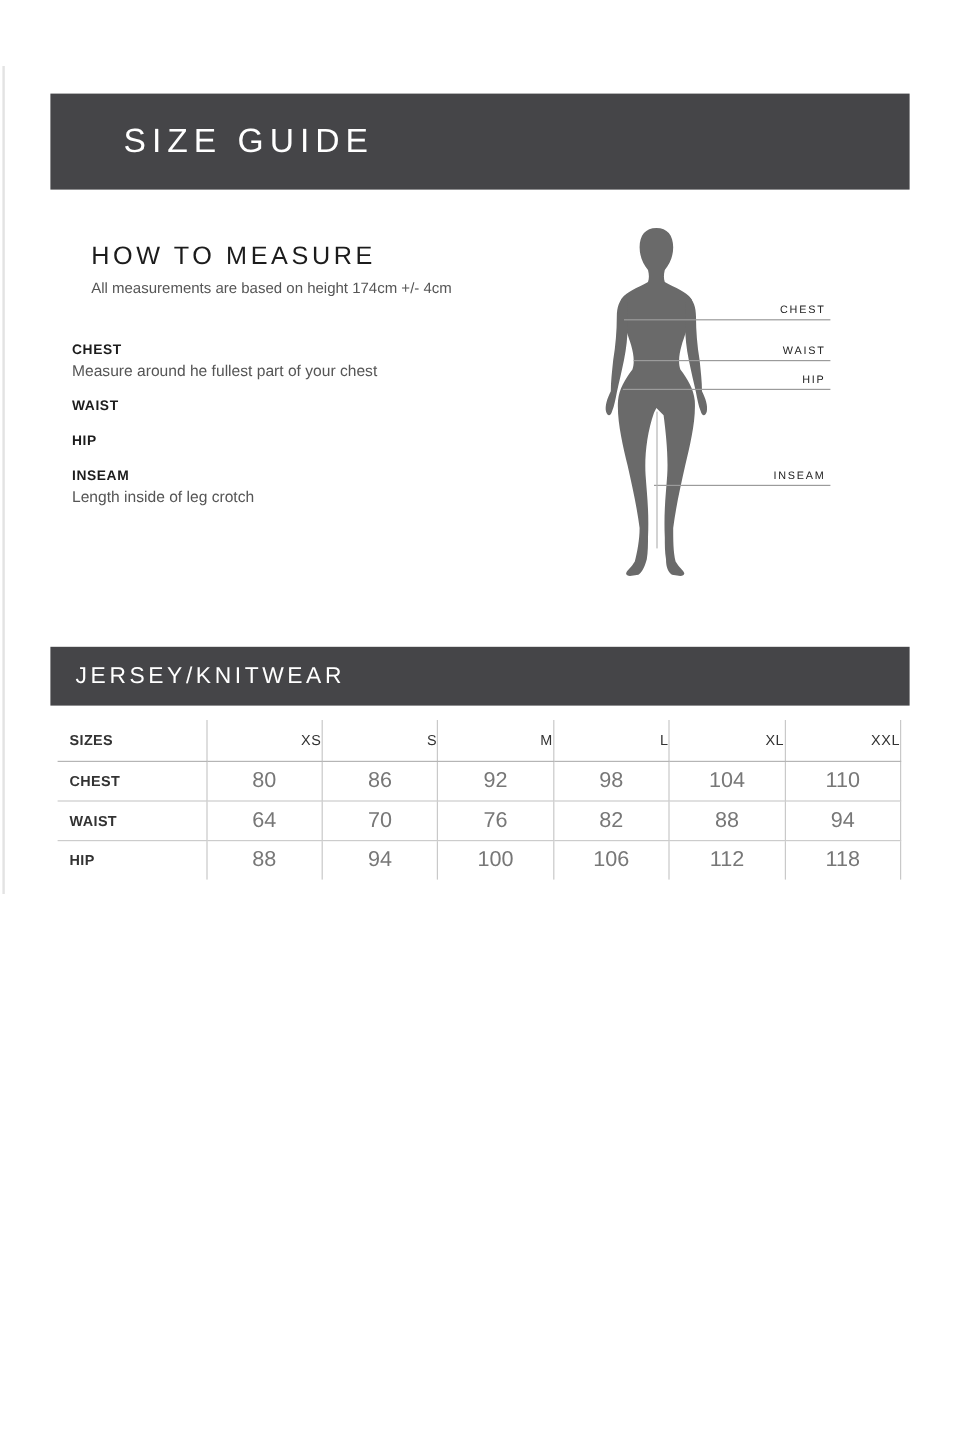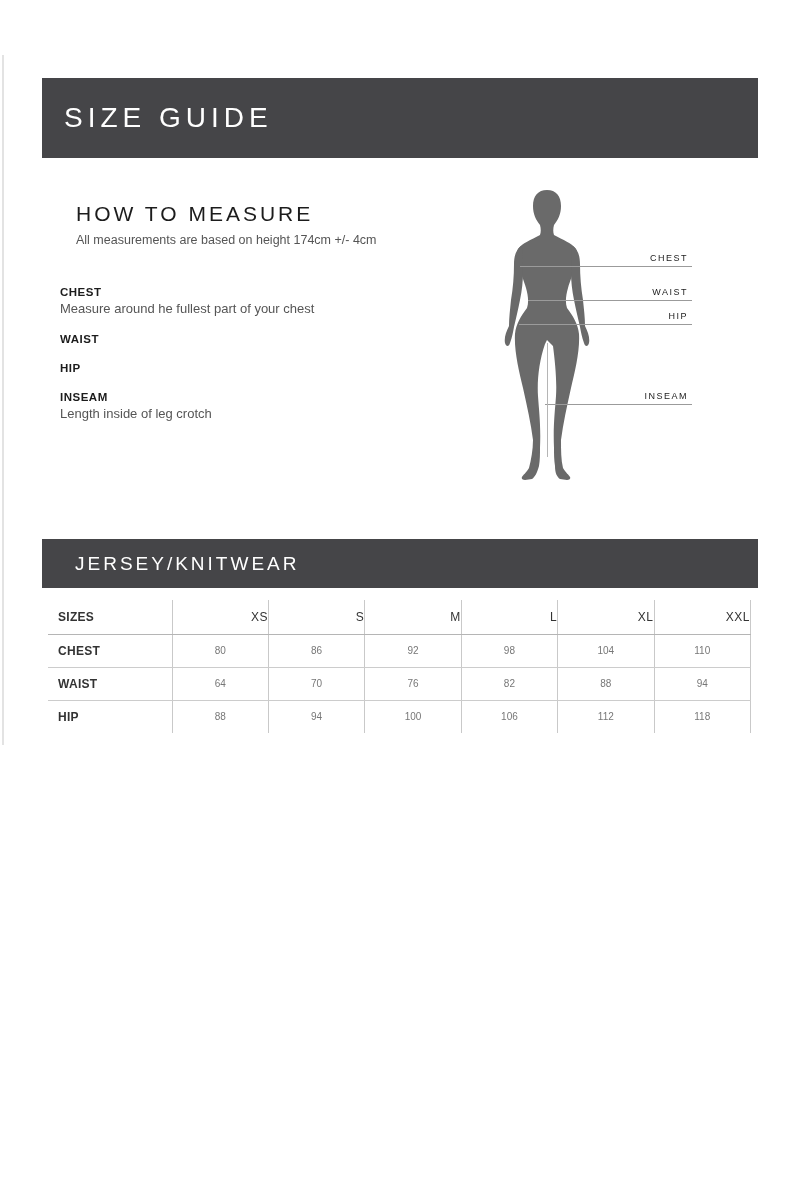--- a/index.html
+++ b/index.html
@@ -6,23 +6,23 @@
   html,body { width:800px; height:1200px; background:#fff;
     font-family:"Liberation Sans", sans-serif; position:relative; }
   .abs { position:absolute; }
 
   
   #page-edge { left:2px; top:55px; width:2px; height:690px; background:#e3e3e3; }
 
   
   .bar { left:42px; width:716px; background:#454548; color:#fff; display:flex; align-items:center; }
   #title-bar { top:78px; height:80px; }
-  #title-bar .bar-text { font-size:28px; letter-spacing:5px; padding-left:22px; font-weight:500; }
+  #title-bar .bar-text { font-size:28px; letter-spacing:5px; padding-left:22px; font-weight:500;margin-left:39px; }
   #section-bar { top:539px; height:49px; }
-  #section-bar .bar-text { font-size:19px; letter-spacing:3px; padding-left:21px; font-weight:500;margin-left:12px; }
+  #section-bar .bar-text { font-size:19px; letter-spacing:3px; padding-left:21px; font-weight:500; }
 
   
   #htm { left:60px; top:202px; width:400px;margin-left:16px; }
   #htm-title { font-size:21px; letter-spacing:3px; color:#1c1c1c; font-weight:500; }
   #htm-sub { font-size:12.5px; color:#555; margin-top:7px; }
 
   #measure-list { left:60px; top:286px; width:380px; }
   .m-item { margin-bottom:17px; }
   .m-term { font-size:11.5px; font-weight:bold; color:#1c1c1c; letter-spacing:0.5px; margin-bottom:3px; }
   .m-desc { font-size:13px; color:#555; }
@@ -30,21 +30,21 @@
   
   #figure-wrap { left:497px; top:186px; width:100px; height:296px; }
   .callout-line { position:absolute; height:1px; background:#9b9b9b; }
   .callout-vline { position:absolute; width:1px; background:#b5b5b5; }
   .callout-label { position:absolute; width:170px; text-align:right; font-size:9px;
      letter-spacing:1.5px; color:#222; font-weight:500; }
 
   
   #size-table { left:48px; top:600px; width:703px; border-collapse:collapse; table-layout:fixed; }
   #size-table col.c0 { width:124px; }
-  #size-table td, #size-table th { border-right:1px solid #c9c9c9; font-size:10px; }
+  #size-table td, #size-table th { border-right:1px solid #c9c9c9; font-size:18px; }
   #size-table thead th { height:34px; border-bottom:1px solid #b5b5b5; font-weight:normal;
      color:#333; letter-spacing:0.5px; font-size:12px; text-align:right; }
   #size-table tbody td { height:33px; text-align:center; color:#777;
      border-bottom:1px solid #cccccc; }
   #size-table tbody tr:last-child td { border-bottom:none; }
   #size-table th.rowhead, #size-table td.rowhead { text-align:left; padding-left:10px;
      font-weight:bold; color:#333; font-size:12px; letter-spacing:0.3px; }
 </style>
 </head>
 <body>

